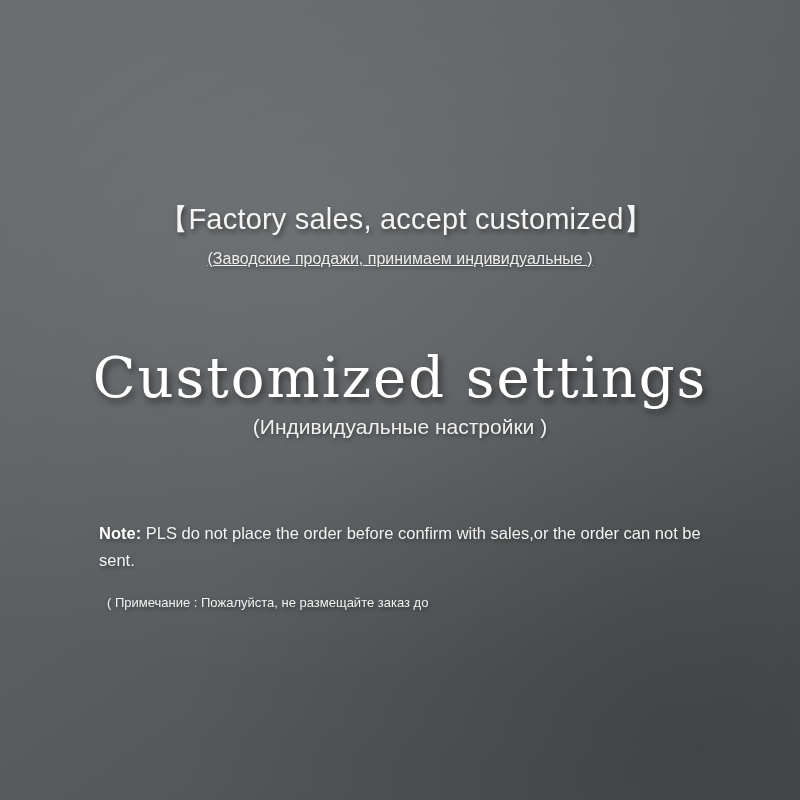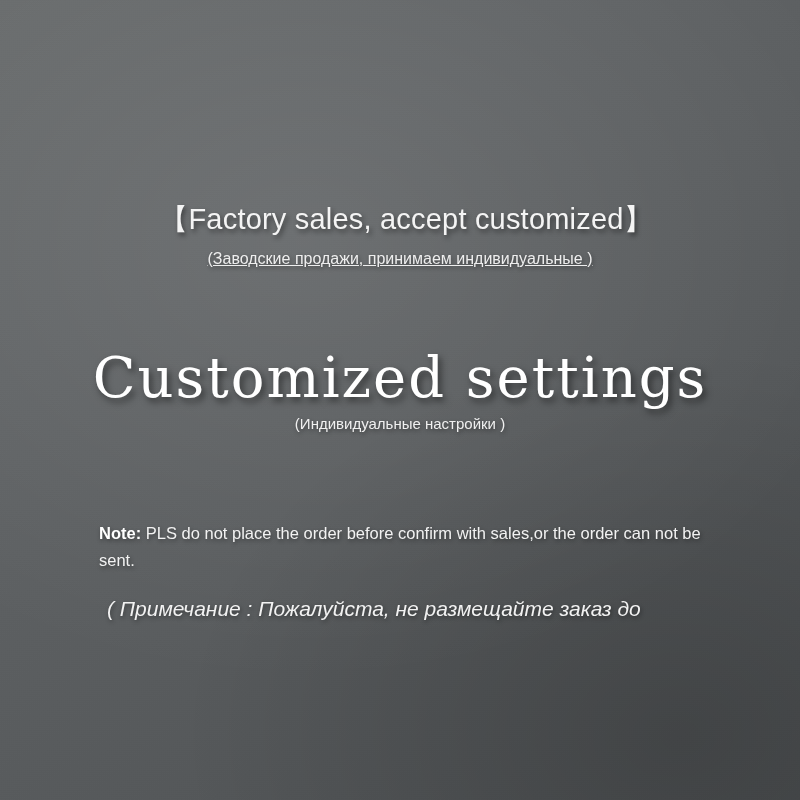--- a/index.html
+++ b/index.html
@@ -74,21 +74,21 @@
     letter-spacing: 2px;
     color: #ffffff;
     text-shadow: 3px 4px 7px rgba(0,0,0,0.5);
     white-space: nowrap;
   }
   .title-ru {
     position: absolute;
     top: 415px;
     left: 0;
     right: 0;
-    font-size: 15px;
+    font-size: 21px;
     font-weight: 400;
     color: #f0f0f0;
     text-shadow: 1px 2px 4px rgba(0,0,0,0.4);
     white-space: nowrap;
   }
 
   .note-block {
     position: absolute;
     top: 520px;
     left: 99px;
@@ -102,25 +102,24 @@
   .note-label {
     font-weight: 700;
     color: #ffffff;
   }
   .note-ru {
     position: absolute;
     top: 592px;
     left: 95px;
     width: 625px;
     text-align: left;
-    font-size: 21px;
+    font-size: 13px;
     line-height: 1.62;
     color: #f2f2f2;
     text-shadow: 1px 2px 4px rgba(0,0,0,0.4);
-    font-style: italic;
   }
   .note-ru .indent {
     padding-left: 12px;
   }
 </style>
 </head>
 <body>
 
 <div class="banner">
   <div class="noise"></div>

